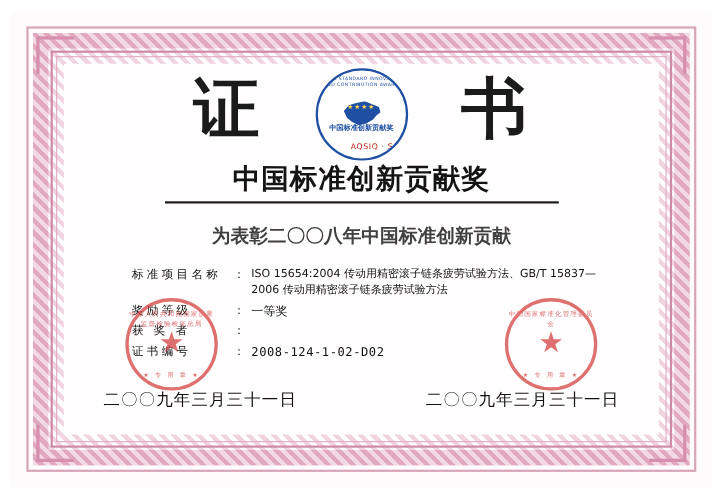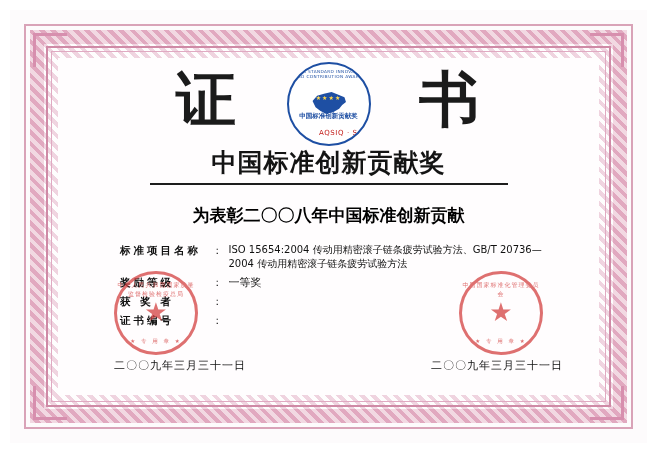--- a/index.html
+++ b/index.html
@@ -201,21 +201,21 @@
     height: 2px;
     background: #1d1d1d;
     margin: 4px auto 0 auto;
   }
 
   .statement {
     margin: 16px 44px 0 44px;
     font-family: "DejaVu Serif", serif;
     font-size: 17px;
     line-height: 28px;
-    color: #000000;
+    color: #404040;
     text-align: center;
     font-weight: 700;
   }
   .statement .line2 {
     display: block;
     text-align: left;
     padding-left: 2px;
   }
 
   
@@ -230,21 +230,20 @@
   }
   .field-label {
     width: 92px;
     flex: 0 0 92px;
     font-size: 10.5px;
     color: #111;
     letter-spacing: 3px;
     white-space: nowrap;
     line-height: 15px;
     font-family: "DejaVu Sans", sans-serif;
-    font-weight: bold;
   }
   .field-colon {
     flex: 0 0 8px;
     font-size: 10.5px;
     line-height: 15px;
     color: #111;
   }
   .field-value {
     flex: 1;
     font-size: 11px;
@@ -297,25 +296,24 @@
     top: 50%;
     transform: translate(-50%, -55%);
     font-size: 26px;
     color: #d23a3a;
     line-height: 26px;
   }
 
   .date {
     position: absolute;
     bottom: 8px;
-    font-size: 11px;
+    font-size: 15px;
     letter-spacing: 1px;
     color: #111;
     font-family: Liberation Serif, serif;
-    margin-left: 20px;
   }
   .date.left  { left: 36px; }
   .date.right { right: 36px; }
 </style>
 </head>
 <body>
 
 <div class="certificate">
 
   <div class="border-outer"></div>
@@ -349,37 +347,38 @@
 
     <div class="statement">
       <span>为表彰二〇〇八年中国标准创新贡献</span>
     </div>
 
     <div class="fields">
 
       <div class="field-row">
         <div class="field-label">标准项目名称</div>
         <div class="field-colon">：</div>
-        <div class="field-value small">ISO 15654:2004 传动用精密滚子链条疲劳试验方法、GB/T 20736—2004 传动用精密滚子链条疲劳试验方法</div>
+        <div class="field-value small">ISO 15654:2004 传动用精密滚子链条疲劳试验方法、GB/T 15837—2006 传动用精密滚子链条疲劳试验方法</div>
       </div>
 
       <div class="field-row">
         <div class="field-label">奖励等级</div>
         <div class="field-colon">：</div>
         <div class="field-value">一等奖</div>
       </div>
 
       <div class="field-row">
         <div class="field-label">获 奖 者</div>
         <div class="field-colon">：</div>
       </div>
 
       <div class="field-row">
         <div class="field-label">证书编号</div>
         <div class="field-colon">：</div>
+        <div class="field-value mono">2008-124-1-02-D02</div>
       </div>
 
     </div>
 
     <div class="footer">
 
       <div class="seal left">
         <div class="seal-ring top">中华人民共和国国家质量监督检验检疫总局</div>
         <div class="seal-star">★</div>
         <div class="seal-ring bottom">★ 专 用 章 ★</div>

